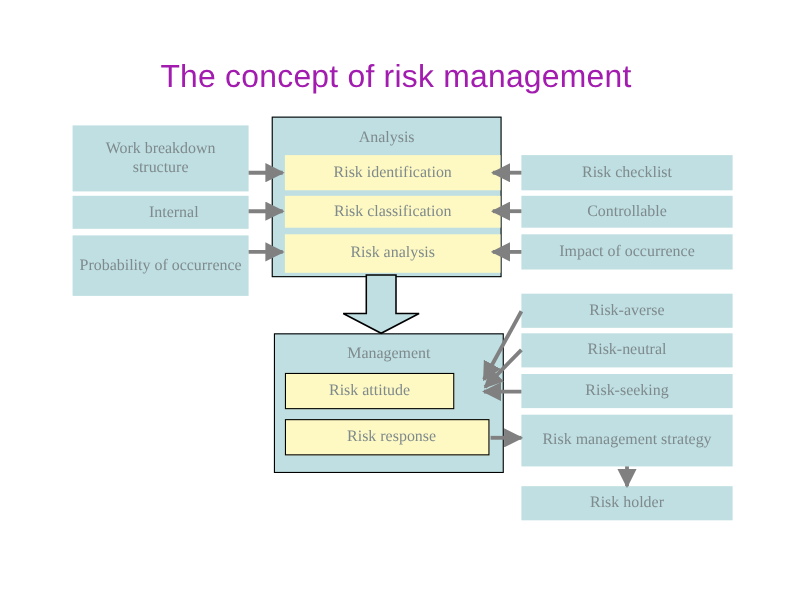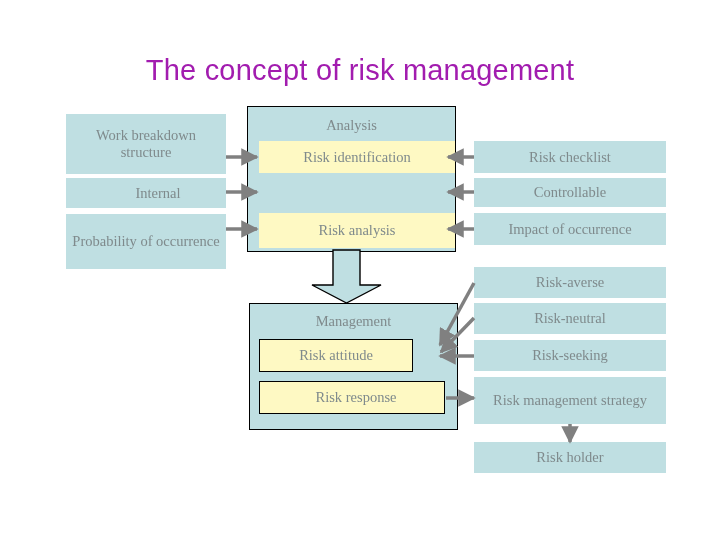--- a/index.html
+++ b/index.html
@@ -94,20 +94,23 @@
   </div>
 
   <div class="container" style="left:247px; top:106px; width:209px; height:146px;">
     <div class="container-label" style="top:10px;">Analysis</div>
   </div>
 
   <div class="box white" style="left:259px; top:141px; width:196px; height:32px;">
     <span>Risk identification</span>
   </div>
 
+  <div class="box white" style="left:259px; top:178px; width:196px; height:29px;">
+    <span>Risk classification</span>
+  </div>
 
   <div class="box white" style="left:259px; top:213px; width:196px; height:35px;">
     <span>Risk analysis</span>
   </div>
 
   <div class="box blue" style="left:474px; top:141px; width:192px; height:32px;">
     <span>Risk checklist</span>
   </div>
 
   <div class="box blue" style="left:474px; top:178px; width:192px; height:29px;">

